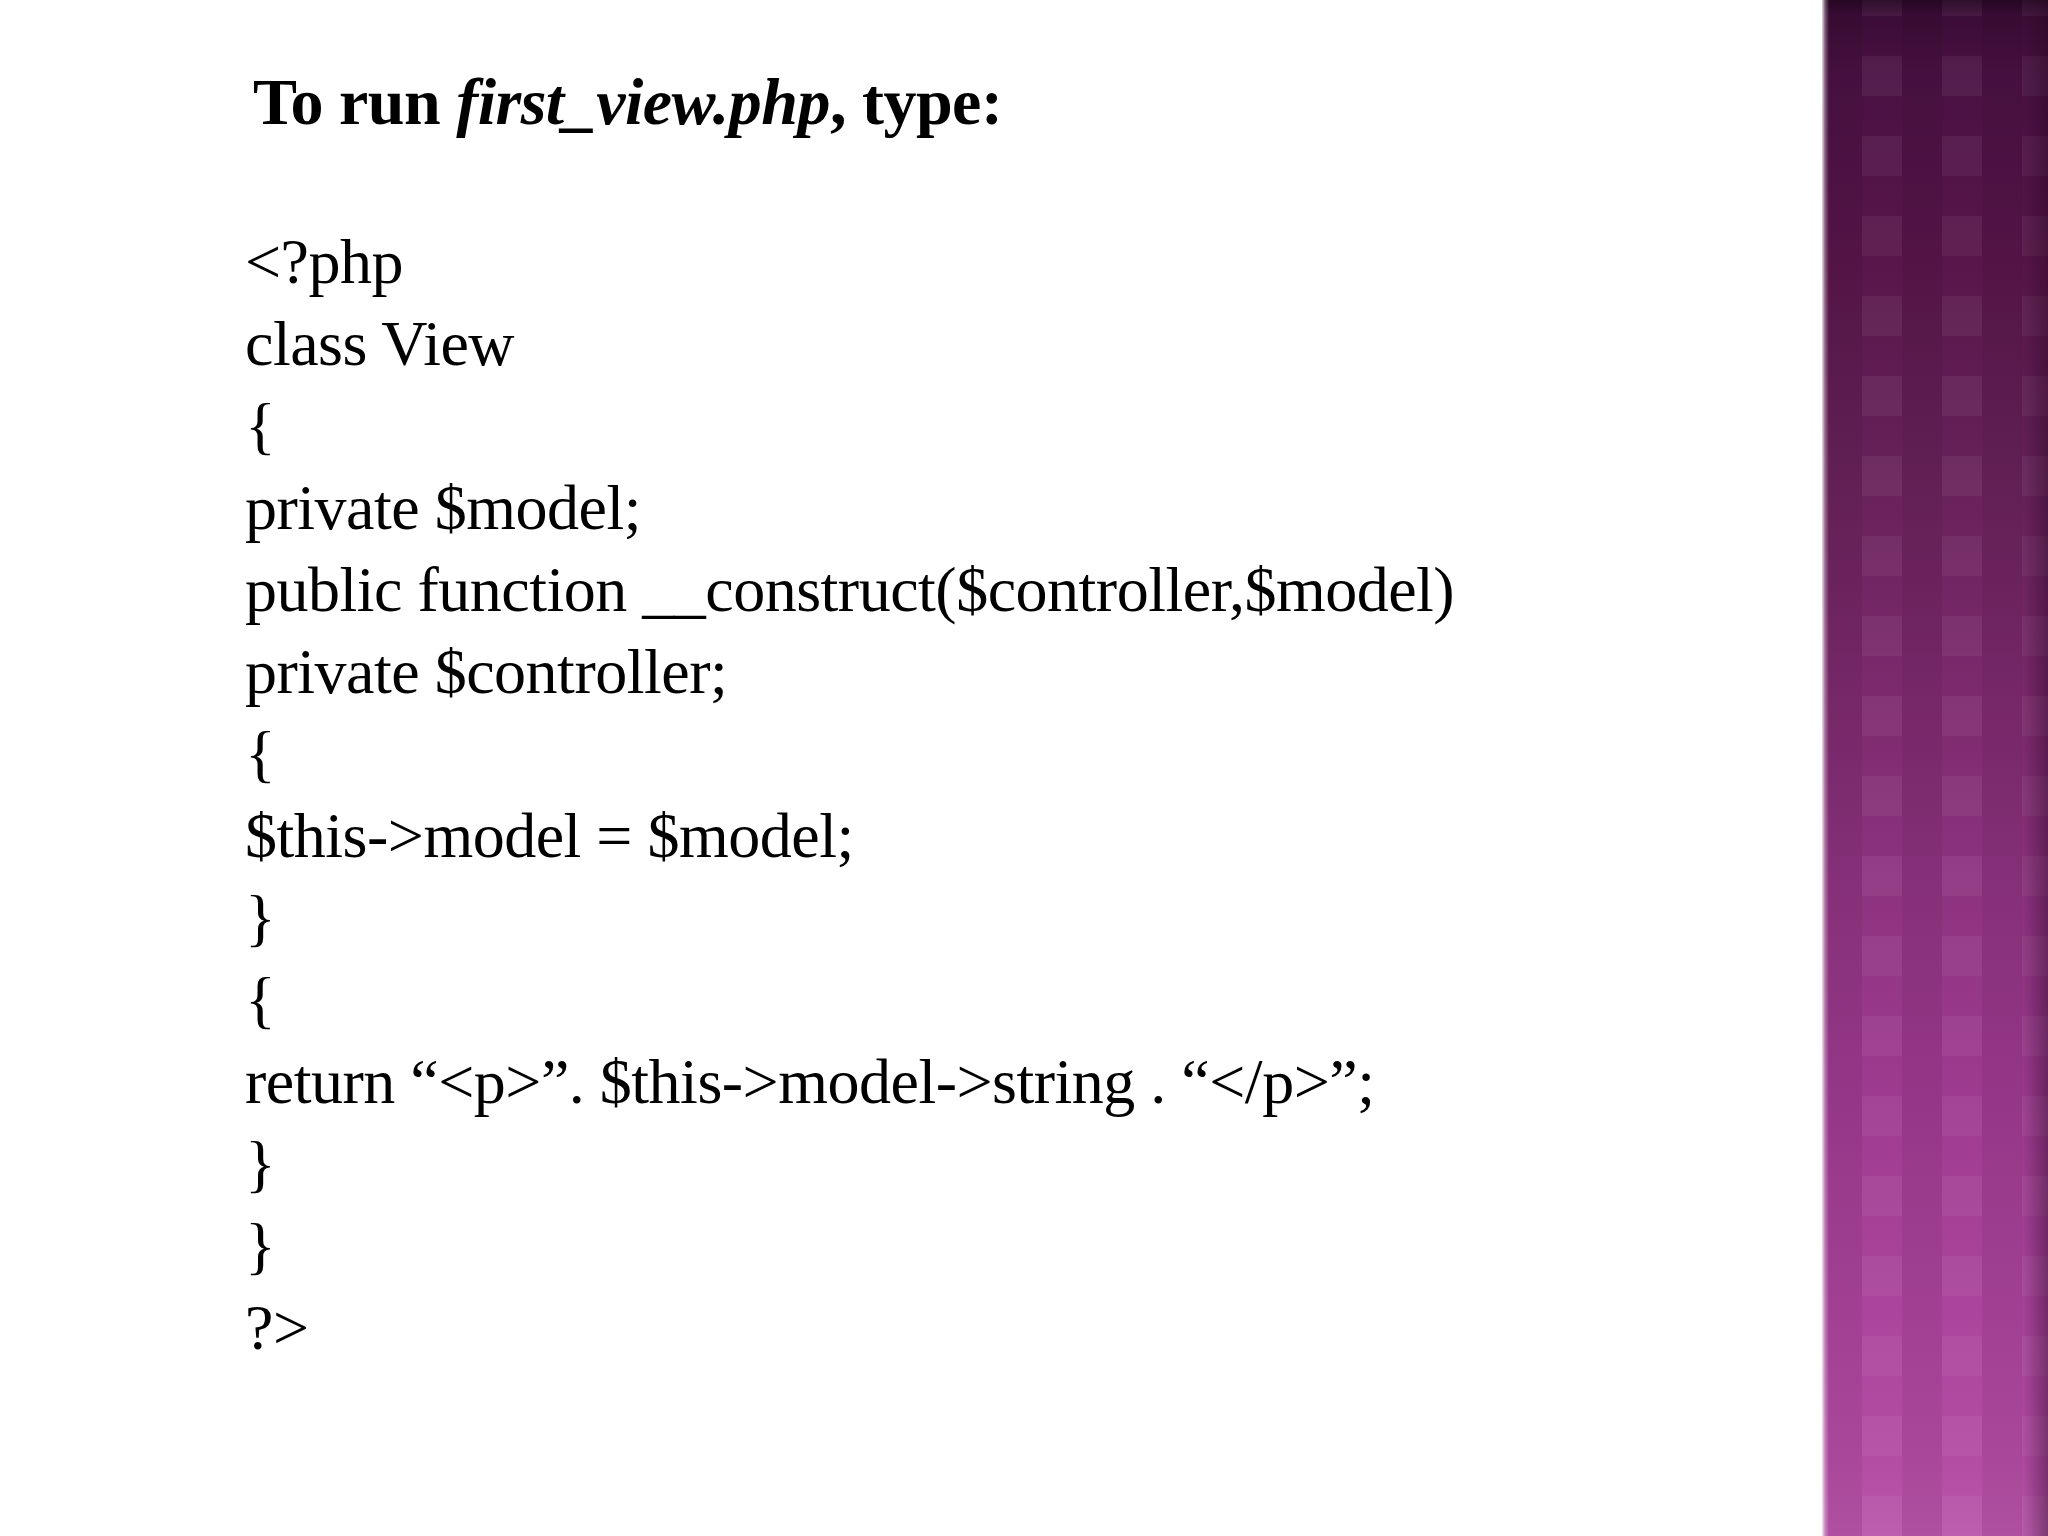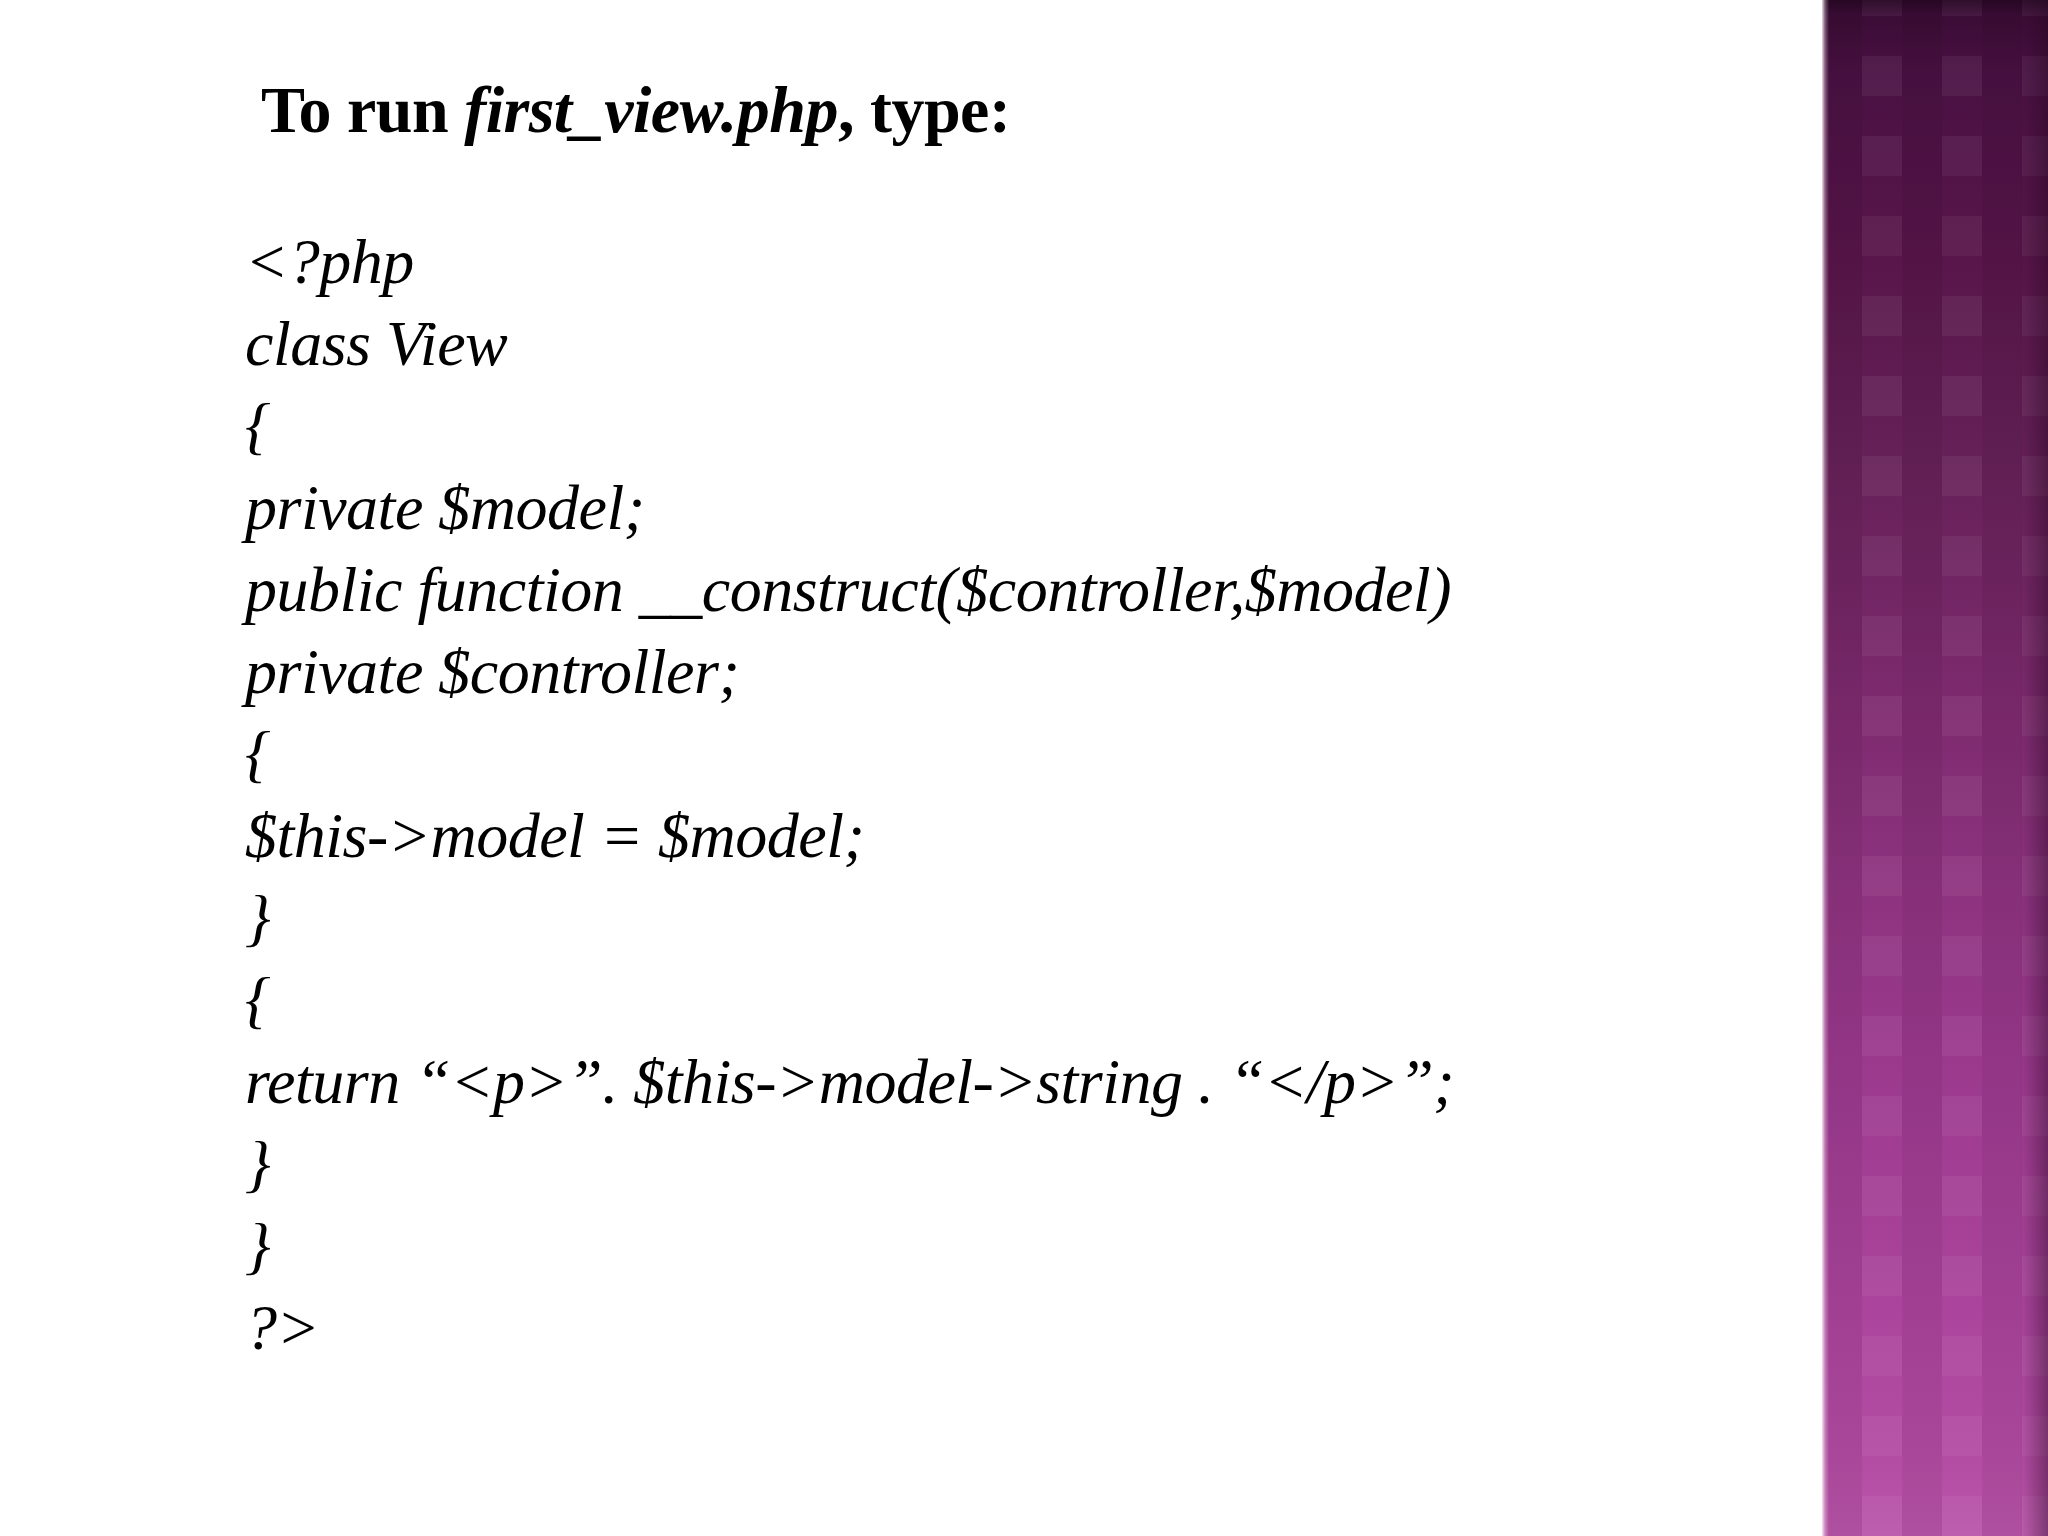--- a/index.html
+++ b/index.html
@@ -15,40 +15,39 @@
     width: 2048px;
     height: 1536px;
     background: #ffffff;
     color: #000000;
     overflow: hidden;
   }
   .title {
     position: absolute;
     left: 245px;
     top: 53px;
-    margin: 16px;
+    margin: 8px;
     font-size: 66px;
     line-height: 82px;
     font-weight: bold;
     letter-spacing: -0.5px;
     white-space: nowrap;
   }
   .title em { font-style: italic; }
   .code {
     position: absolute;
     left: 245px;
     top: 221px;
     font-size: 64px;
     line-height: 82px;
     letter-spacing: -0.5px;
   }
   .code-line {
     height: 82px;
     white-space: pre;
-    font-style: italic;
   }
   .gradient-bar {
     position: absolute;
     left: 1822px;
     top: 0;
     width: 226px;
     height: 1536px;
     
   }
   .bar-highlight-left {

